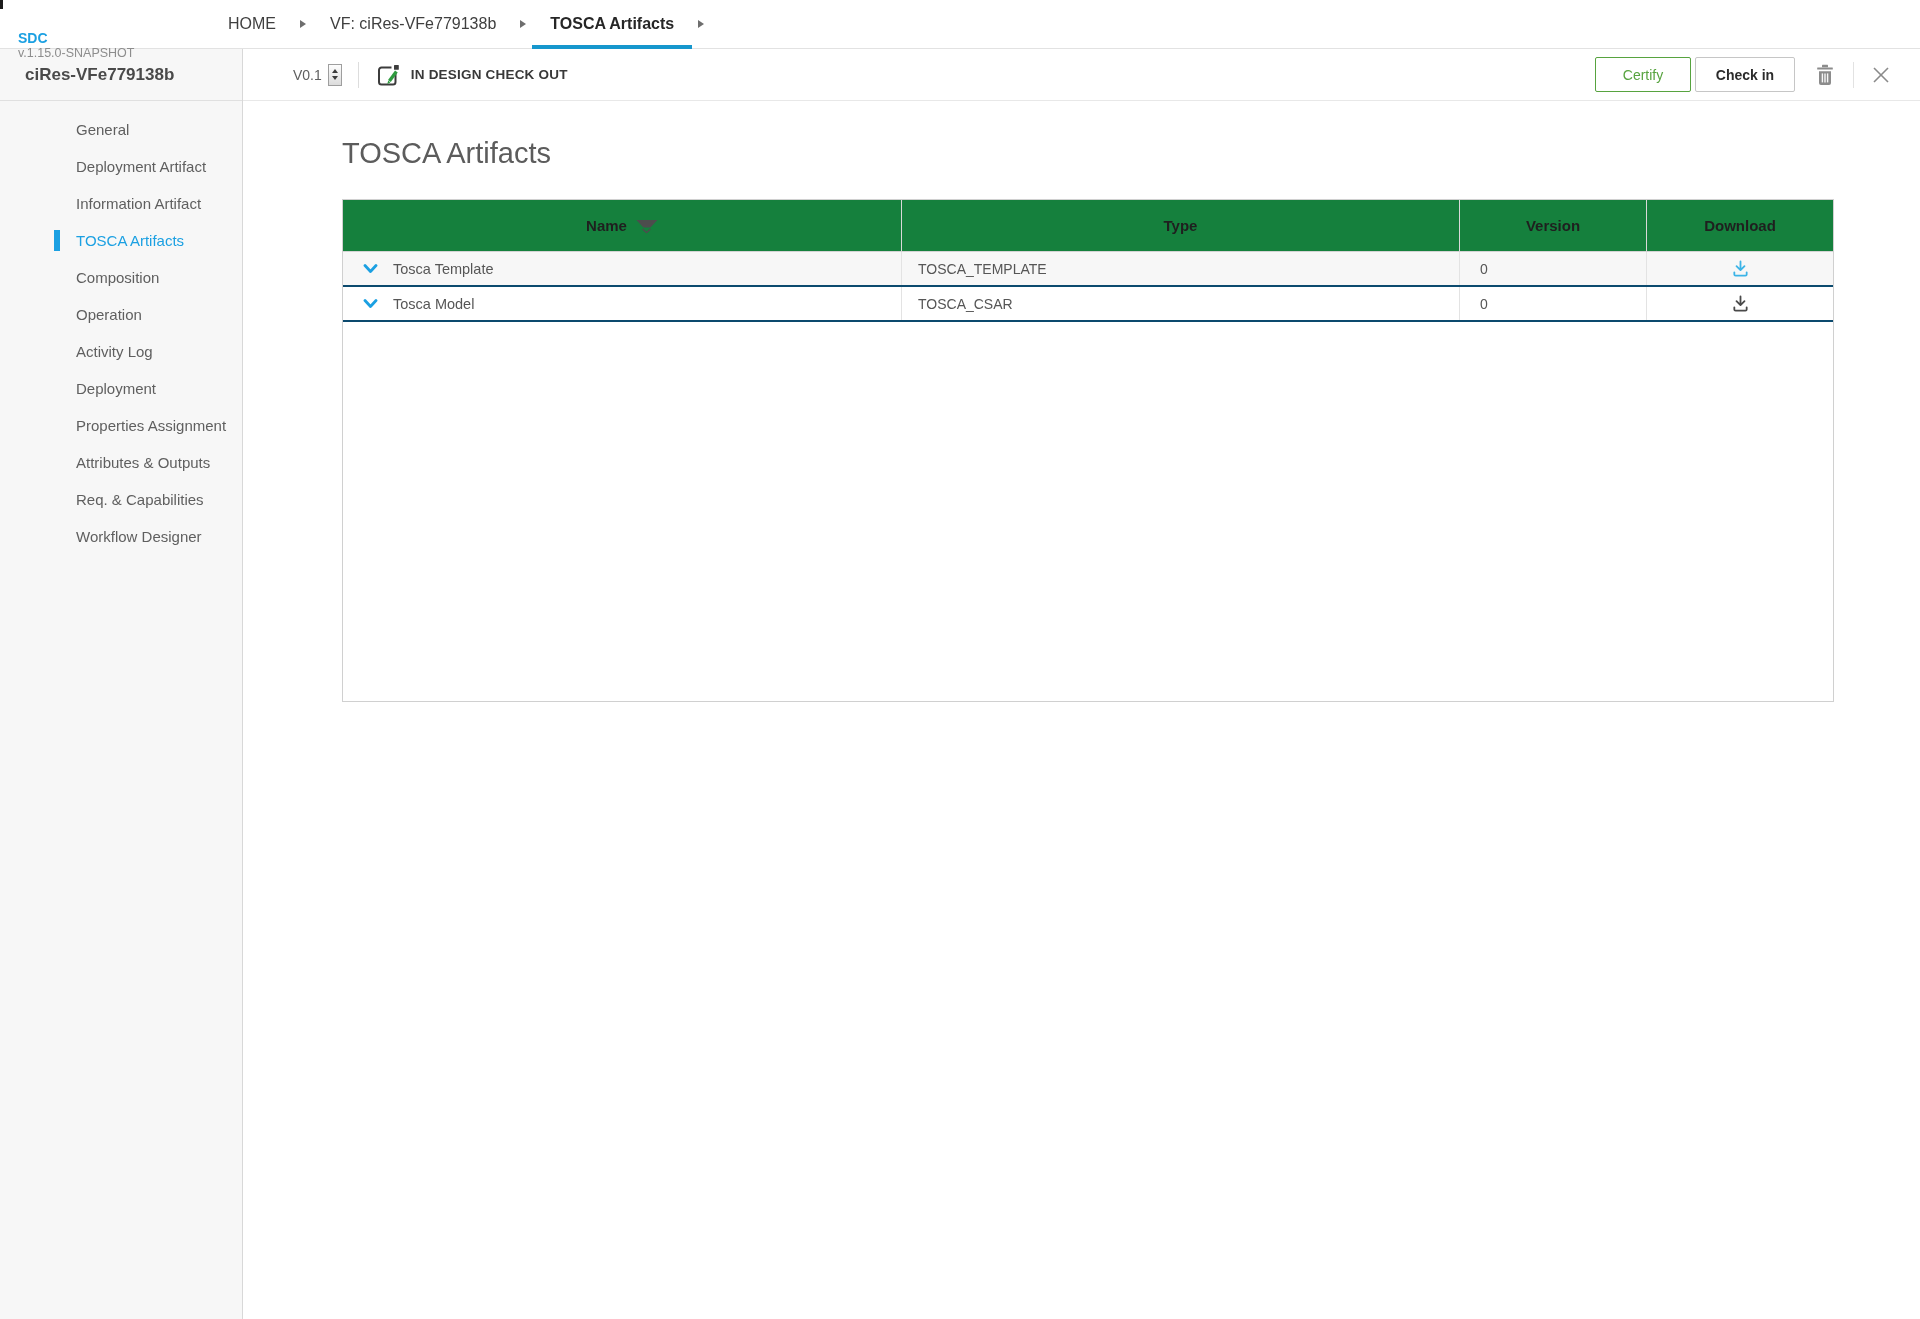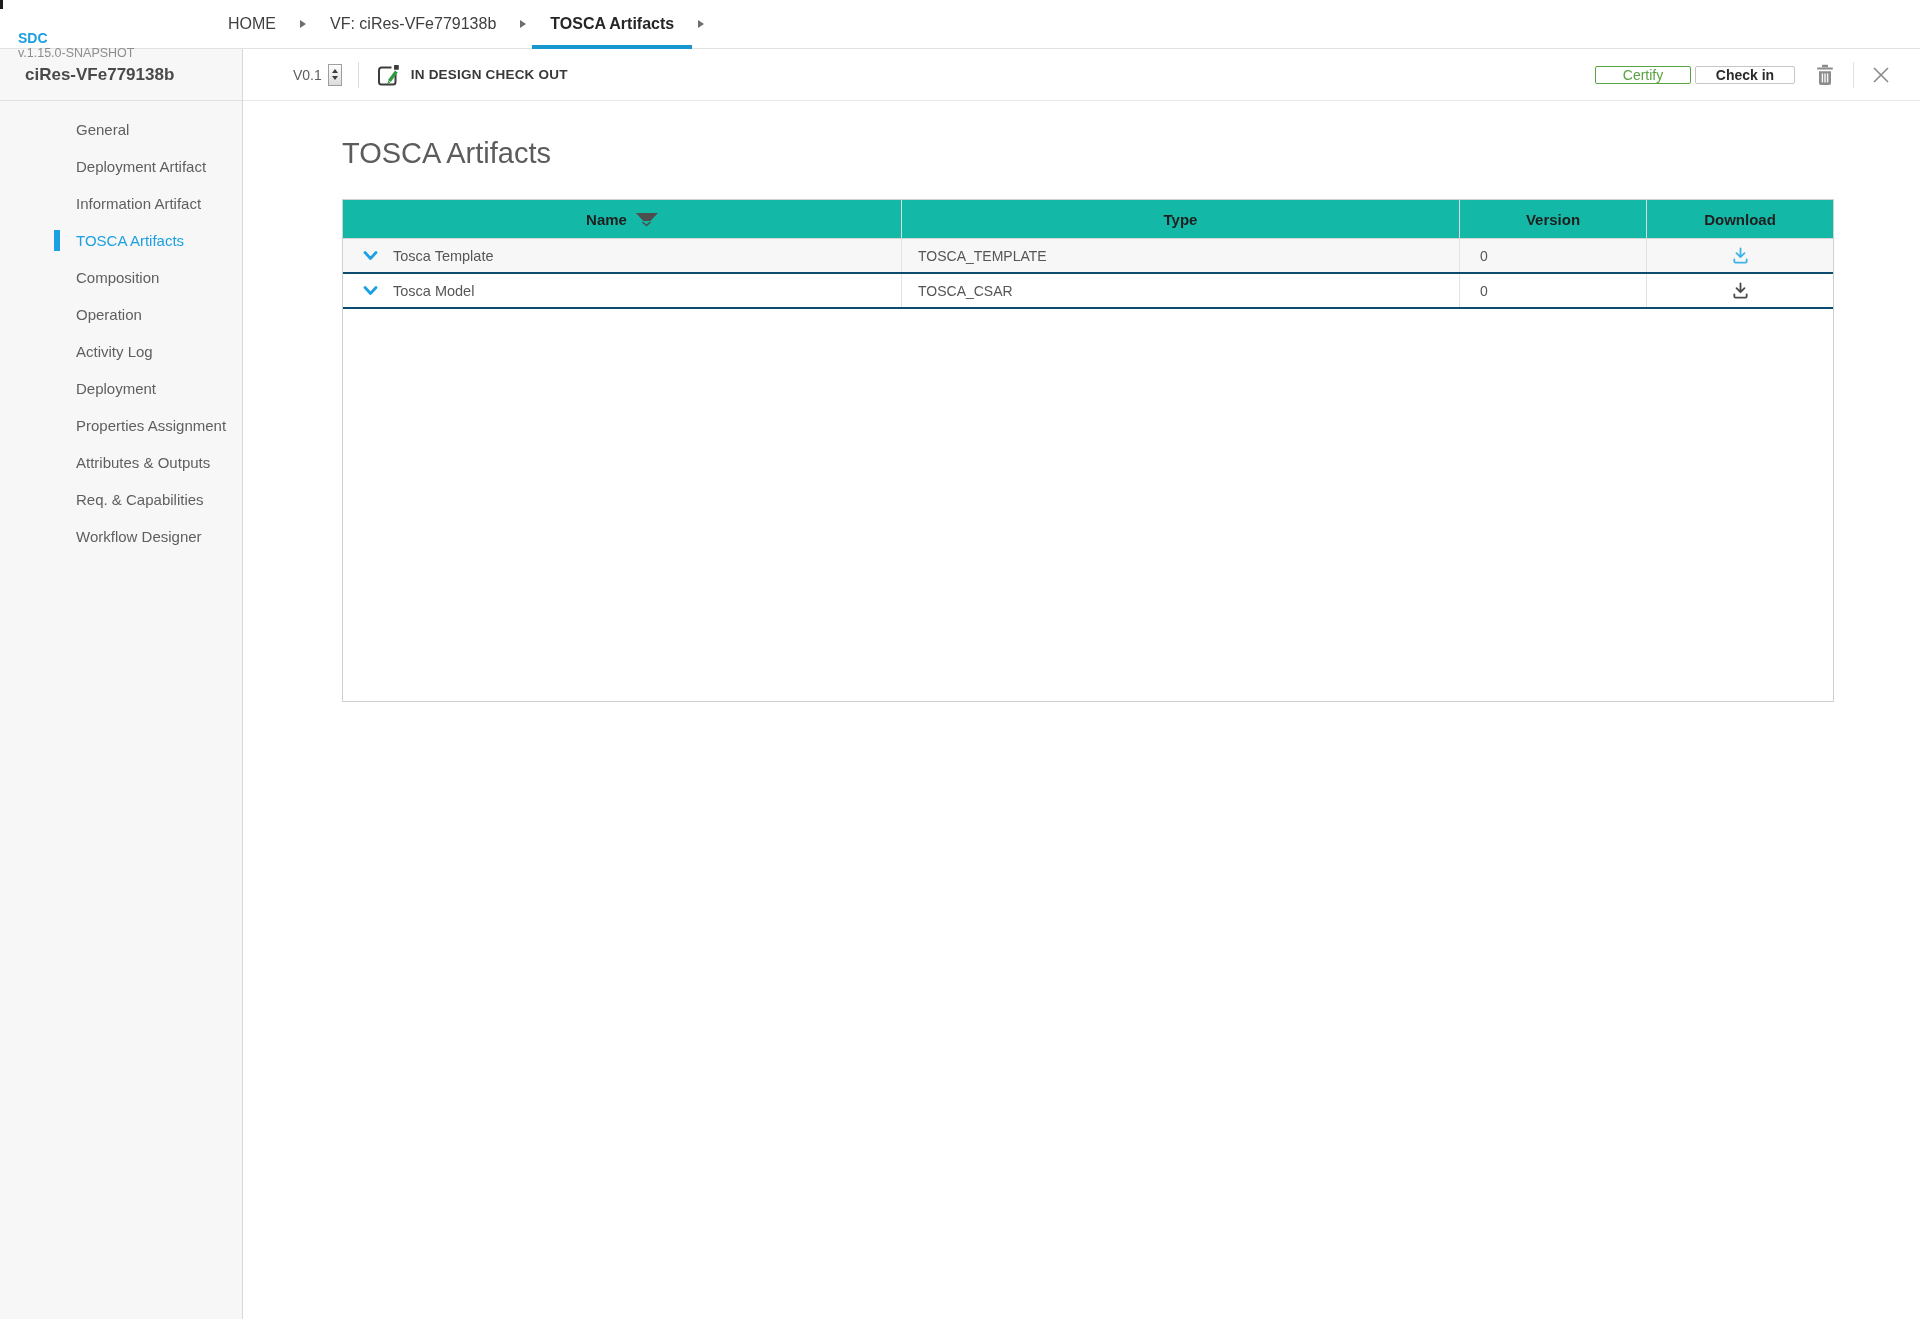--- a/index.html
+++ b/index.html
@@ -50,38 +50,38 @@
              background:linear-gradient(#fdfdfd,#dcdcdc); display:flex; flex-direction:column;
              align-items:center; justify-content:center; gap:3px; cursor:pointer; }
   .step-up { width:0; height:0; border-bottom:4px solid #3c3c3c;
              border-left:3.5px solid transparent; border-right:3.5px solid transparent; }
   .step-down { width:0; height:0; border-top:4px solid #3c3c3c;
              border-left:3.5px solid transparent; border-right:3.5px solid transparent; }
   .tb-divider { width:1px; height:26px; background:#ddd; margin:0 16px; }
   .state-group { display:flex; align-items:center; gap:10px; }
   .state-text { font-size:13.5px; font-weight:700; color:#393939; letter-spacing:.2px; }
   .tb-spacer { flex:1; }
-  .btn { height:18px; background:#fff; border-radius:2px; font-size:14px;
+  .btn { height:35px; background:#fff; border-radius:2px; font-size:14px;
          font-family:"Liberation Sans",sans-serif; cursor:pointer; }
   .btn-certify { width:96px; border:1px solid #57a33f; color:#57a33f; }
   .btn-checkin { width:100px; margin-left:4px; border:1px solid #c6c6c6;
                  color:#2b2b2b; font-weight:600; }
   .icon-btn { background:none; border:none; cursor:pointer; display:flex;
               align-items:center; justify-content:center; padding:4px; }
   .trash-btn { margin-left:16px; }
   .tb-divider2 { width:1px; height:26px; background:#e2e2e2; margin:0 14px; }
 
   
   .content { padding-left:99px; }
   .page-title { margin-top:36px; font-size:29px; font-weight:300; color:#5c5c5c; }
 
   .artifact-table { margin-top:29px; width:1492px; height:503px;
                     border:1px solid #d0d0d0; background:#fff; }
-  .t-header { display:grid; grid-template-columns:559px 558px 187px 1fr; height:39px;
-              background:#14b8a6; border-bottom:1px solid #d4d4d4; }
+  .t-header { display:grid; grid-template-columns:559px 558px 187px 1fr; height:52px;
+              background:#15803d; border-bottom:1px solid #d4d4d4; }
   .th { display:flex; align-items:center; justify-content:center; font-size:15px;
         font-weight:700; color:#1f1f1f; border-right:1px solid #d9d9d9; }
   .th:last-child { border-right:none; }
   .sort-icon { display:flex; flex-direction:column; align-items:center; margin-left:9px;
                margin-top:2px; cursor:pointer; }
   .sort-trapezoid { width:22px; height:8px; background:#4d4d4d;
                clip-path:polygon(0 0,100% 0,66% 100%,34% 100%); }
   .t-row { display:grid; grid-template-columns:559px 558px 187px 1fr; height:35px;
            border-bottom:2px solid #0c4a6e; font-size:14px; color:#565656; }
   .t-row.alt { background:#f7f7f7; }

